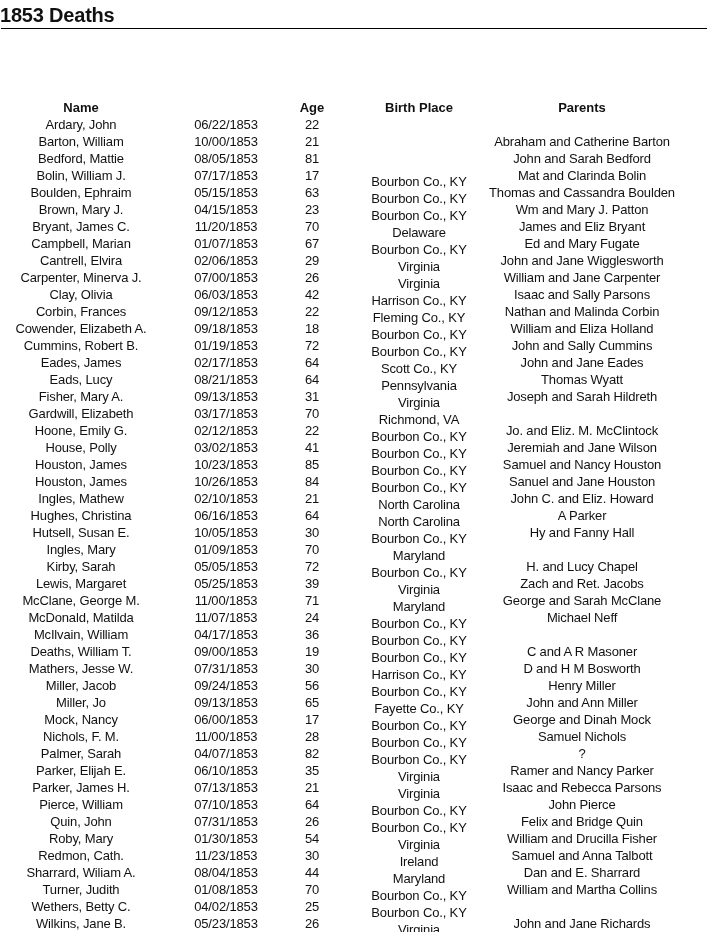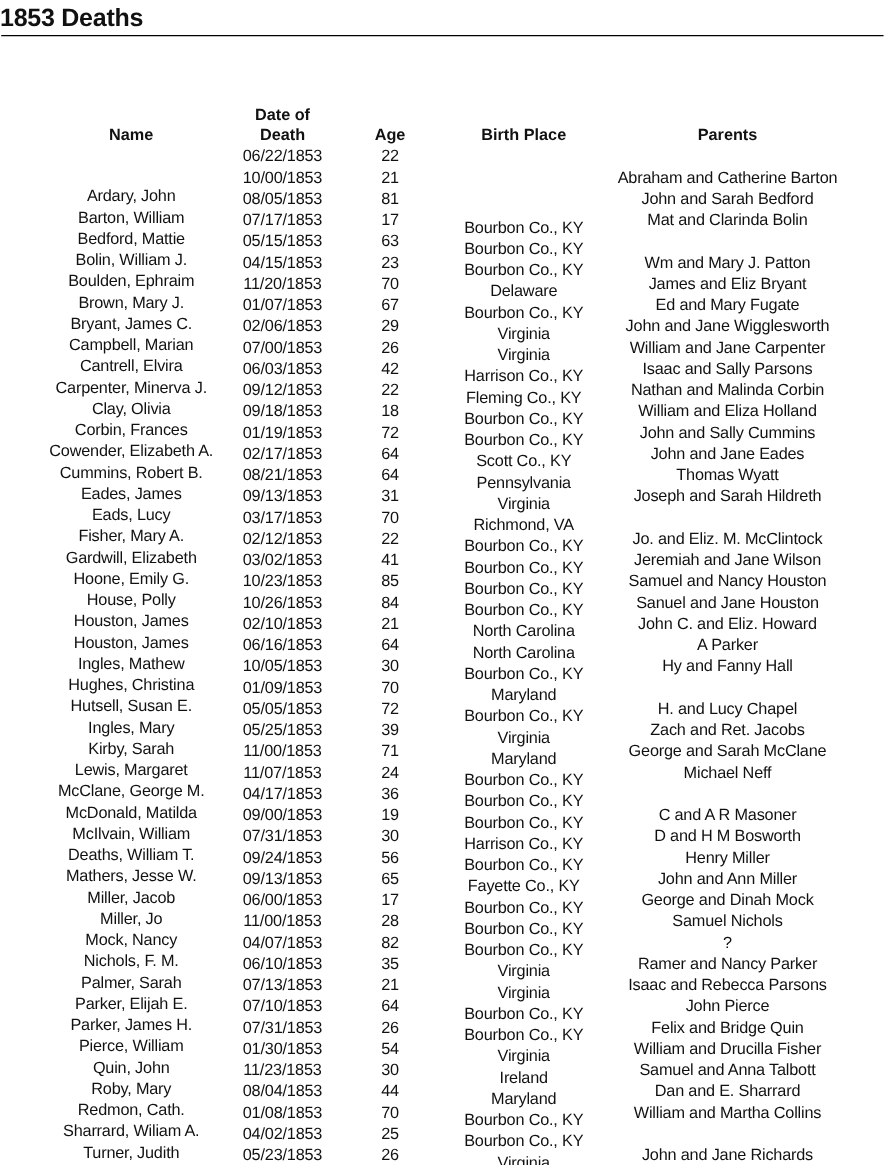--- a/index.html
+++ b/index.html
@@ -23,38 +23,34 @@
   .hcell {
     position: absolute; bottom: 0; text-align: center;
     font-weight: bold; font-size: 13px; line-height: 16px;
   }
   .rows { position: absolute; left: 0; top: 116px; width: 707px; }
   .row { position: relative; height: 17px; }
   .cell {
     position: absolute; top: 0; text-align: center; white-space: nowrap;
     font-size: 13px; line-height: 17px; letter-spacing: -0.15px;
   }
-  .c-name   { left: 25px;  width: 160px; margin-top: 32px; }
+  .c-name   { left: 1px;  width: 160px; }
   .c-date   { left: 176px; width: 100px; }
   .c-age    { left: 292px; width: 40px; }
   .c-birth  { left: 349px; width: 140px; margin-top: 40px; }
   .c-parents{ left: 472px; width: 220px; }
 </style>
 </head>
 <body>
 
 <div class="title">1853 Deaths</div>
 <div class="rule"></div>
 
 <div class="header">
   <div class="hcell c-name">Name</div>
-  <div class="hcell c-date">
-    <div>Date of</div>
-    <div>Death</div>
-  </div>
   <div class="hcell c-age">Age</div>
   <div class="hcell c-birth">Birth Place</div>
   <div class="hcell c-parents">Parents</div>
 </div>
 
 <div class="rows" id="rows">
     <div class="row">
       <div class="cell c-name">Ardary, John</div>
       <div class="cell c-date">06/22/1853</div>
       <div class="cell c-age">22</div>
@@ -80,20 +76,21 @@
       <div class="cell c-date">07/17/1853</div>
       <div class="cell c-age">17</div>
       <div class="cell c-birth">Bourbon Co., KY</div>
       <div class="cell c-parents">Mat and Clarinda Bolin</div>
     </div>
     <div class="row">
       <div class="cell c-name">Boulden, Ephraim</div>
       <div class="cell c-date">05/15/1853</div>
       <div class="cell c-age">63</div>
       <div class="cell c-birth">Delaware</div>
+      <div class="cell c-parents">Thomas and Cassandra Boulden</div>
     </div>
     <div class="row">
       <div class="cell c-name">Brown, Mary J.</div>
       <div class="cell c-date">04/15/1853</div>
       <div class="cell c-age">23</div>
       <div class="cell c-birth">Bourbon Co., KY</div>
       <div class="cell c-parents">Wm and Mary J. Patton</div>
     </div>
     <div class="row">
       <div class="cell c-name">Bryant, James C.</div>

